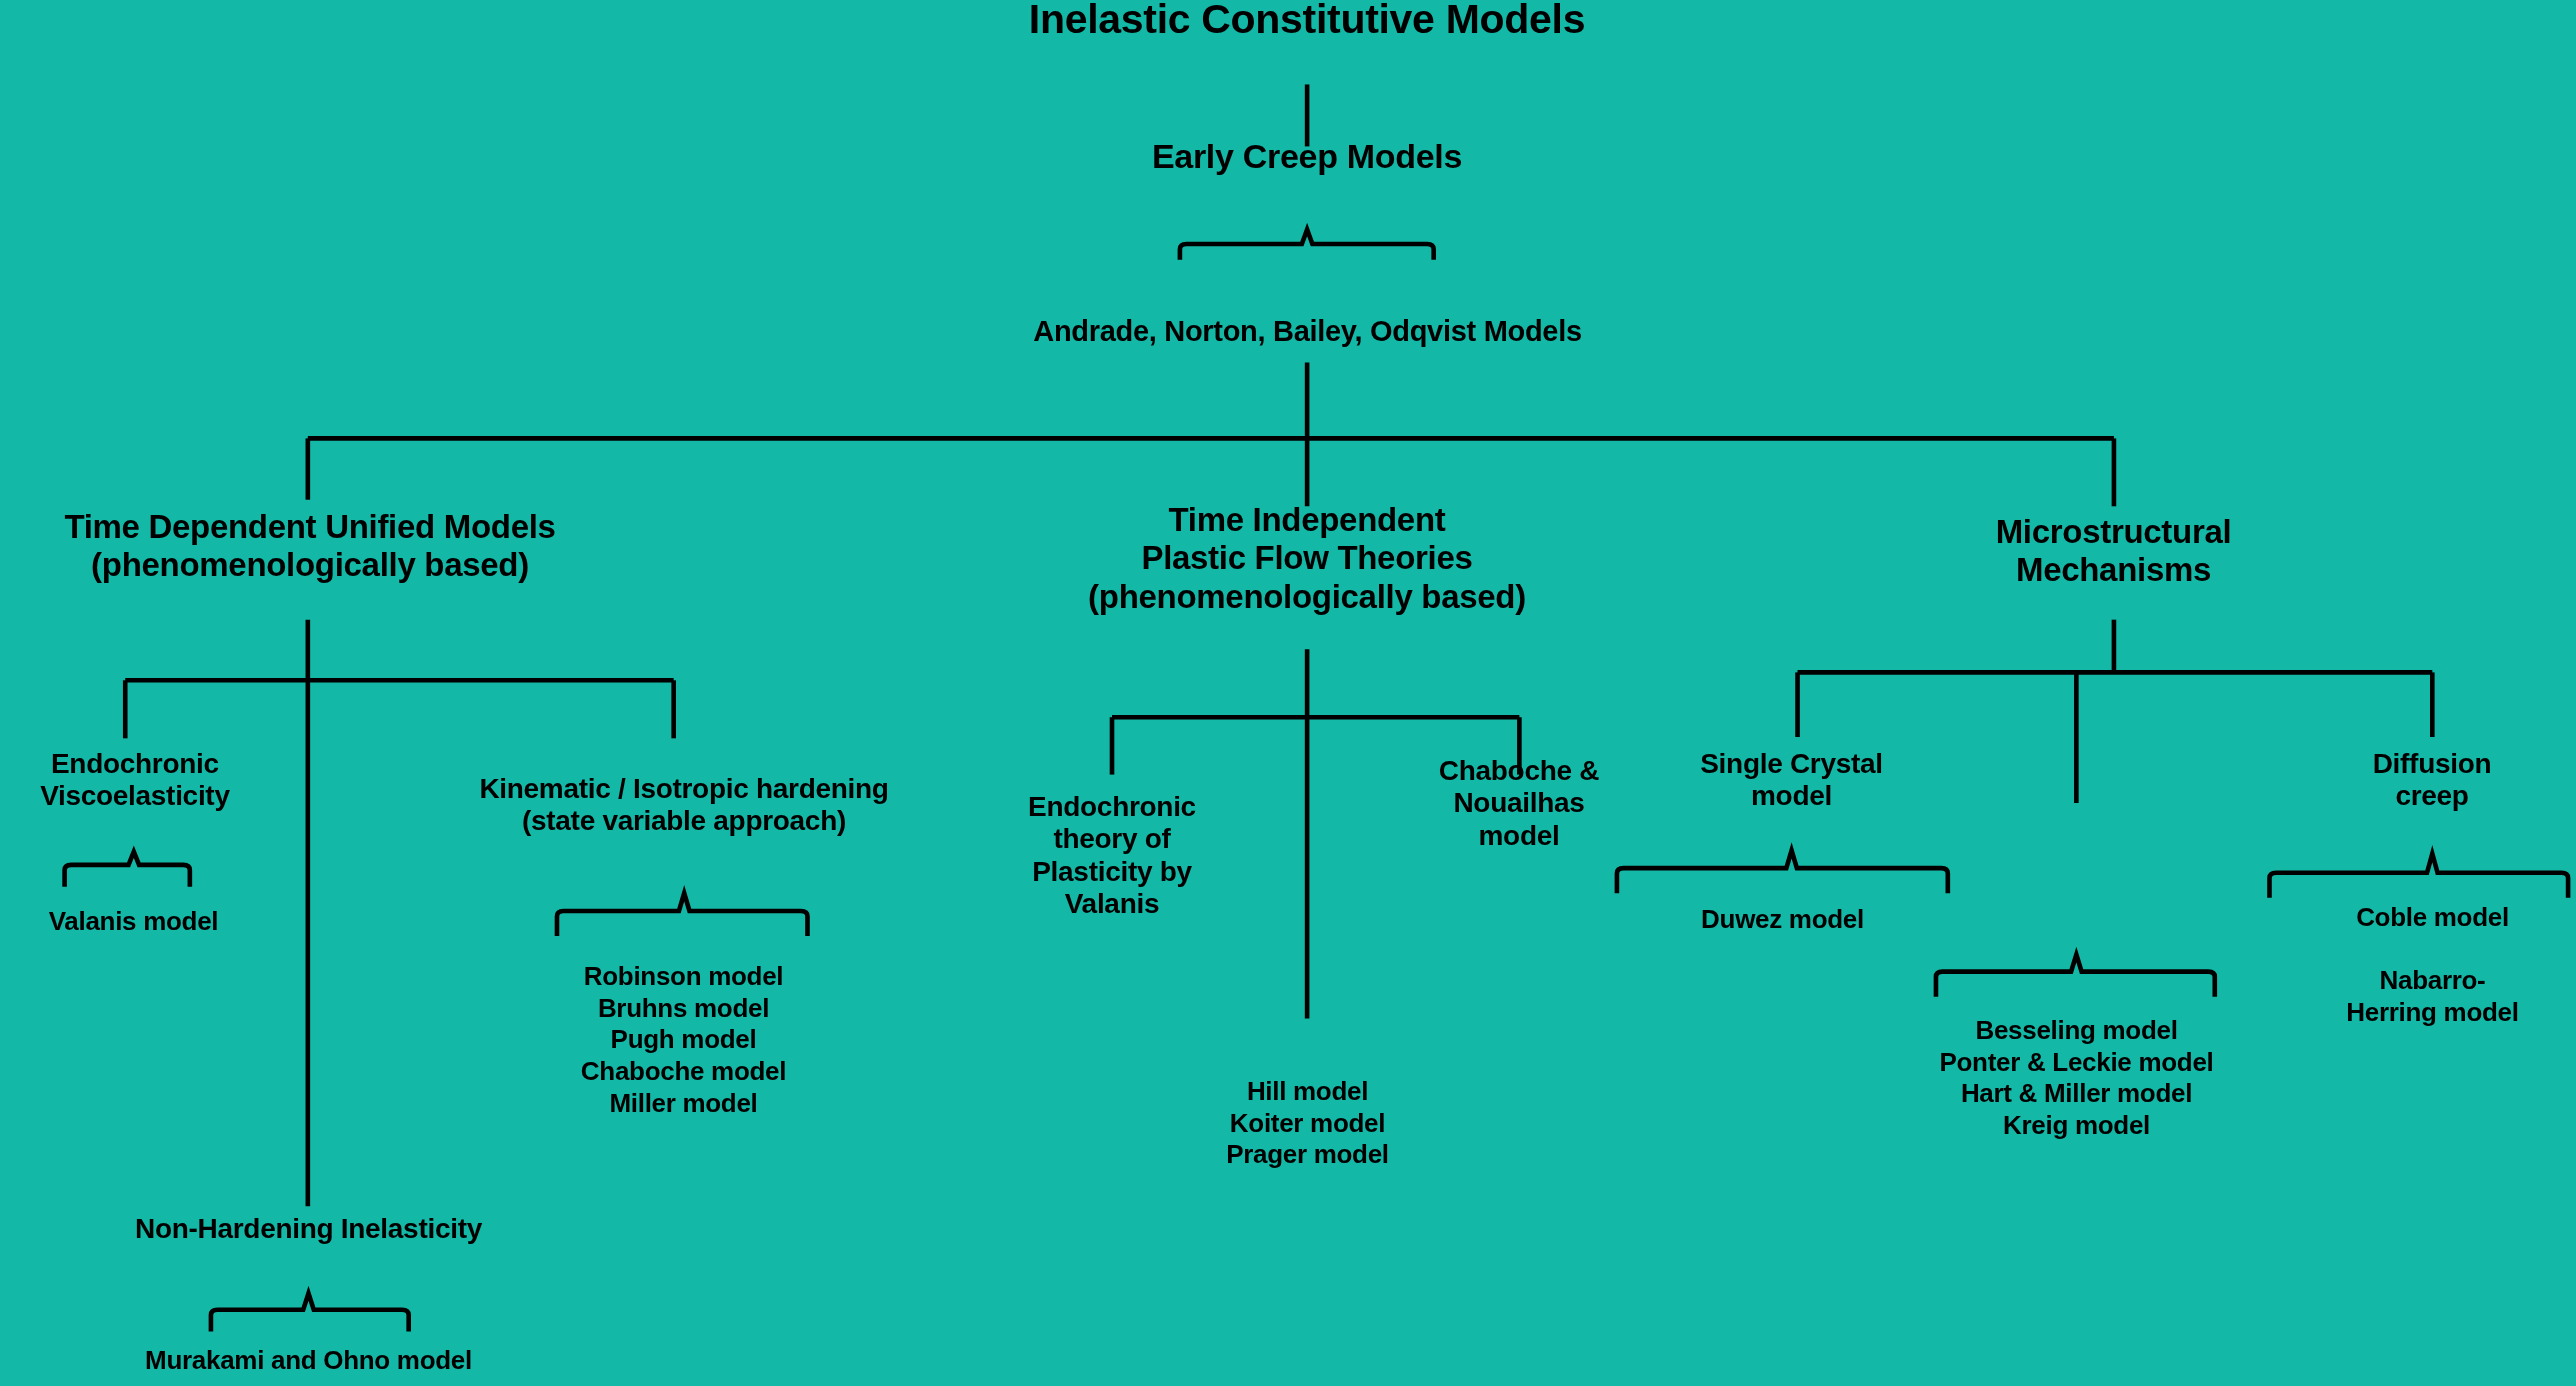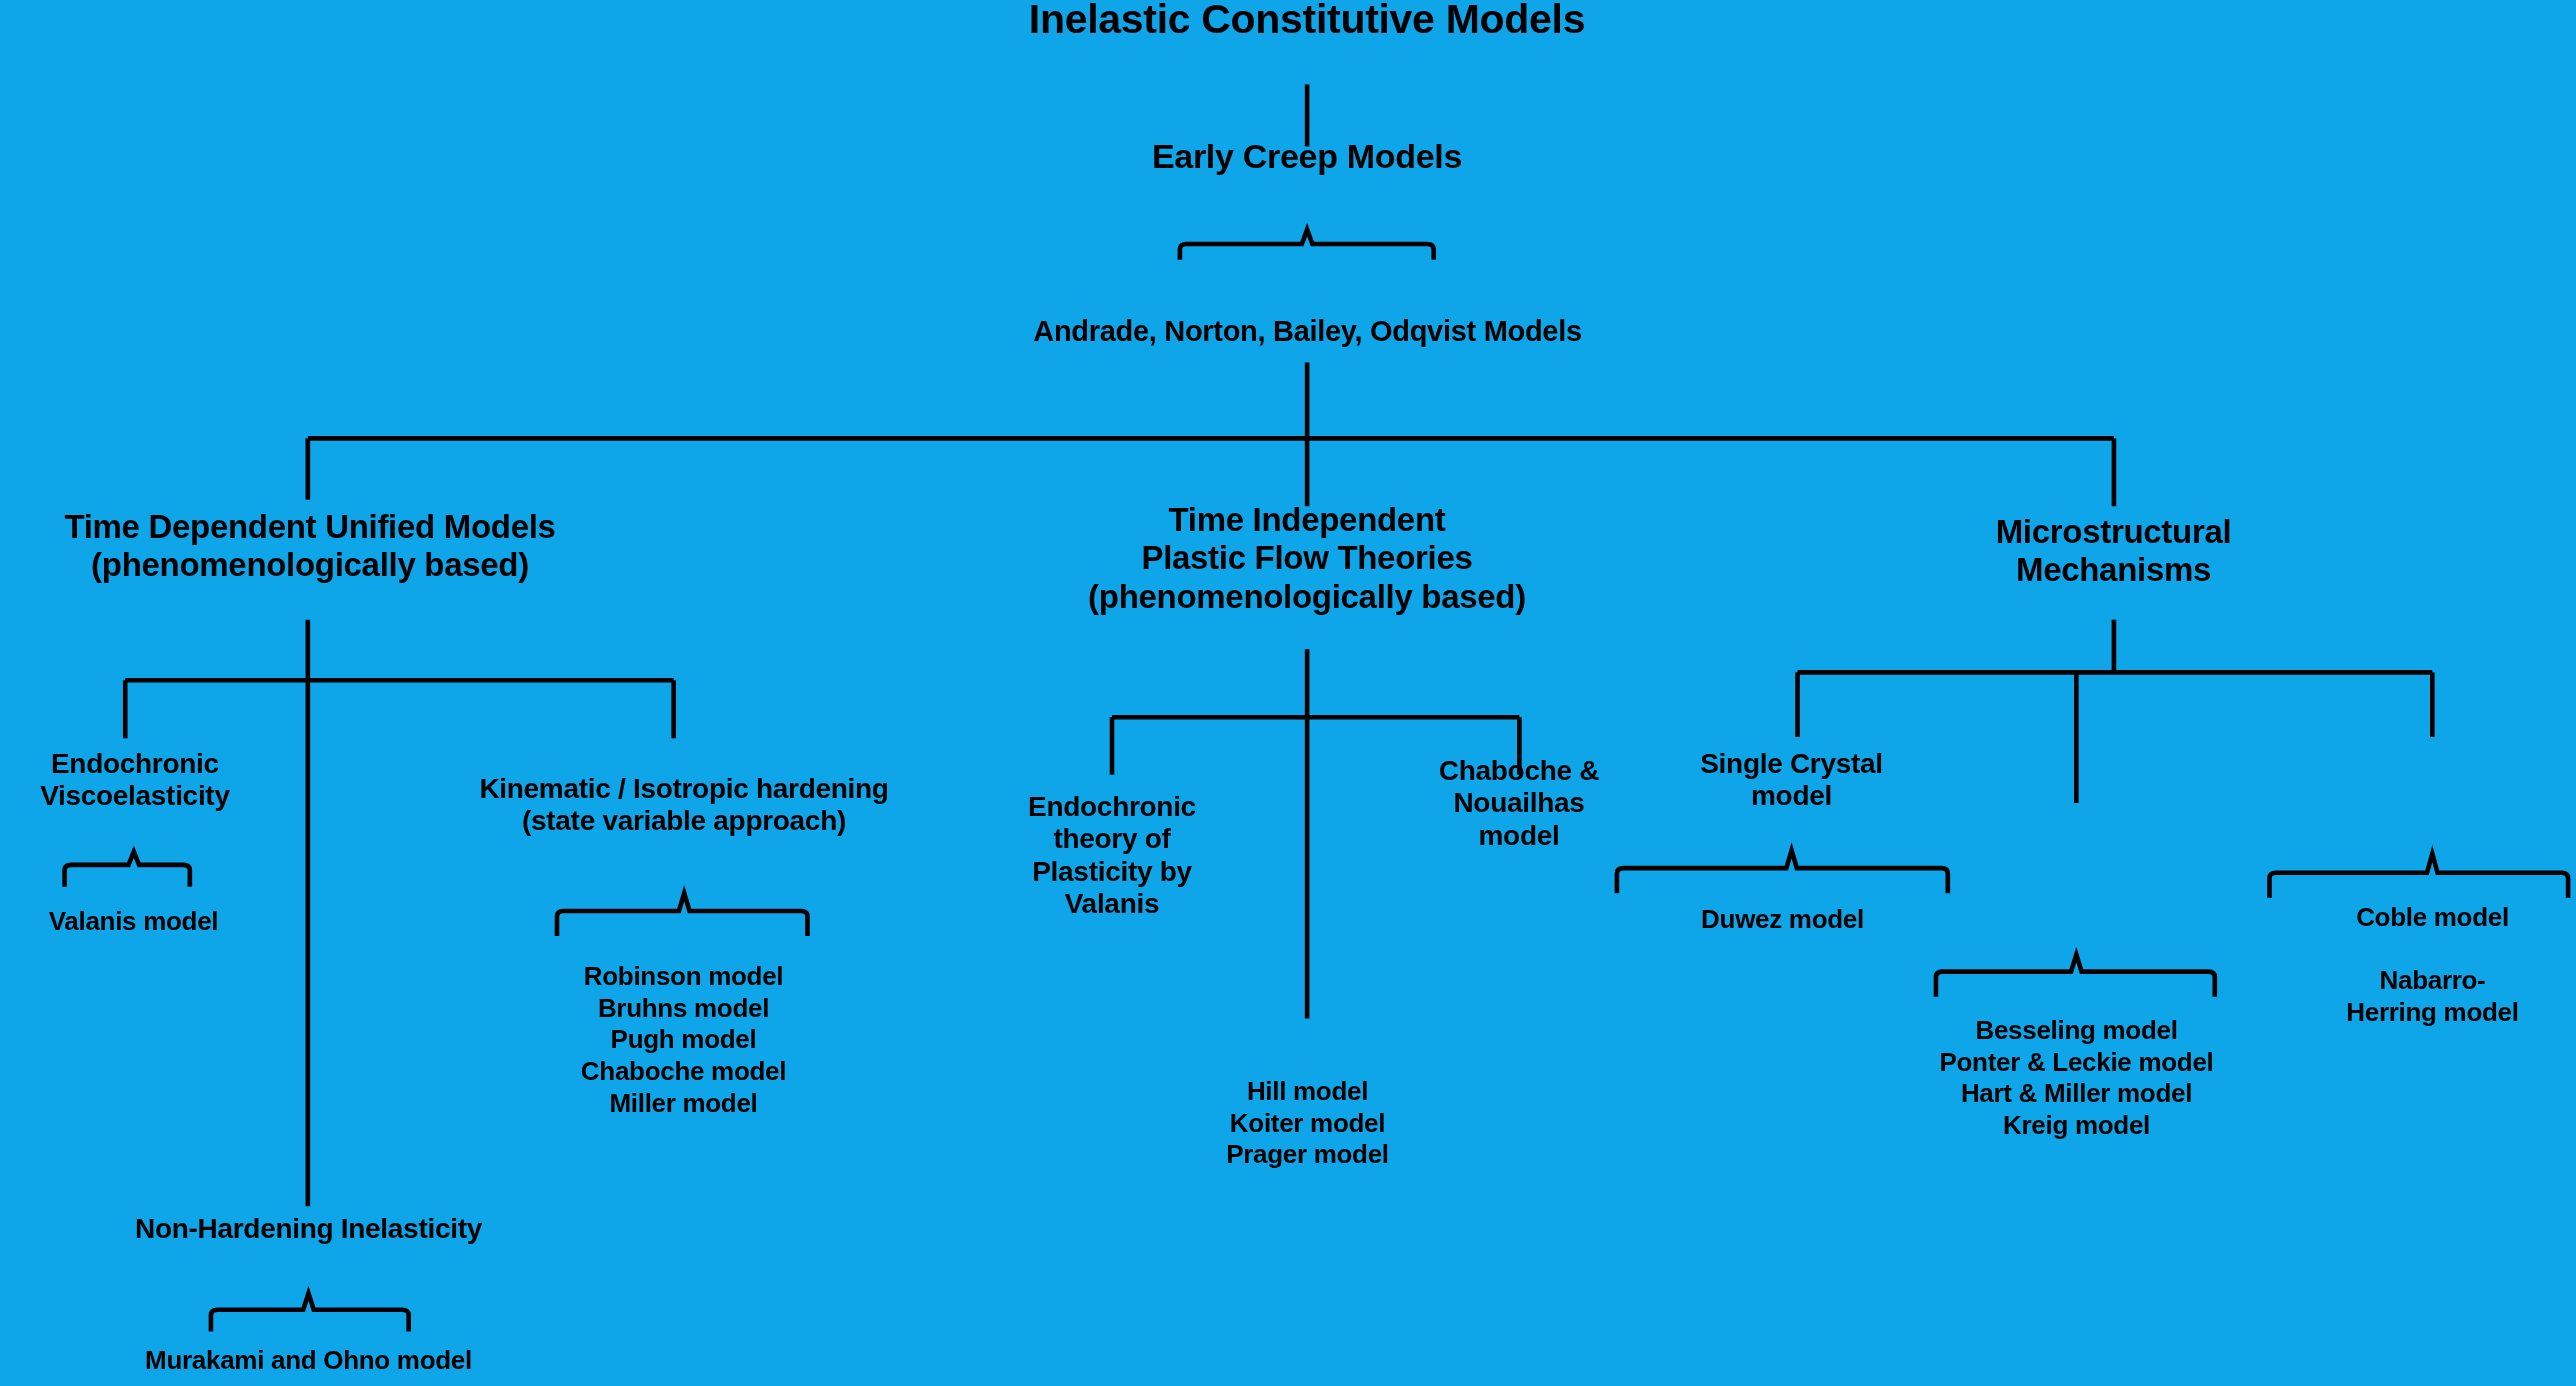--- a/index.html
+++ b/index.html
@@ -1,19 +1,19 @@
 <!DOCTYPE html>
 <html style="font-size:10.5px"><head>
 <meta charset="utf-8">
 <style>
   html,body{margin:0;padding:0;background:#ffffff;}
   #stage{
     position:relative;
     width:2576px;height:1387px;
-    background:#0ea5e9;
+    background:#14b8a6;
     font-family:"Liberation Sans", sans-serif;
     font-weight:bold;
     color:#000000;
     overflow:hidden;
   }
   #wires{position:absolute;left:0;top:0;width:2576px;height:1387px;pointer-events:none;}
   .node{
     position:absolute;
     text-align:center;
     line-height:1.16;
@@ -127,20 +127,22 @@
 model</div>
 
   <div class="node t-leaf" style="left:1644px;top:904px;width:277px;">Duwez model</div>
 
 
   <div class="node t-leaf" style="left:1892px;top:1015px;width:369px;line-height:1.22;">Besseling model
 Ponter &amp; Leckie model
 Hart &amp; Miller model
 Kreig model</div>
 
+  <div class="node t-sub" style="left:2307px;top:748px;width:250px;">Diffusion
+creep</div>
 
   <div class="node t-leaf" style="left:2281px;top:902px;width:303px;line-height:1.22;">Coble model
 
 Nabarro-
 Herring model</div>
 
 </div>
 
 
 </body></html>

